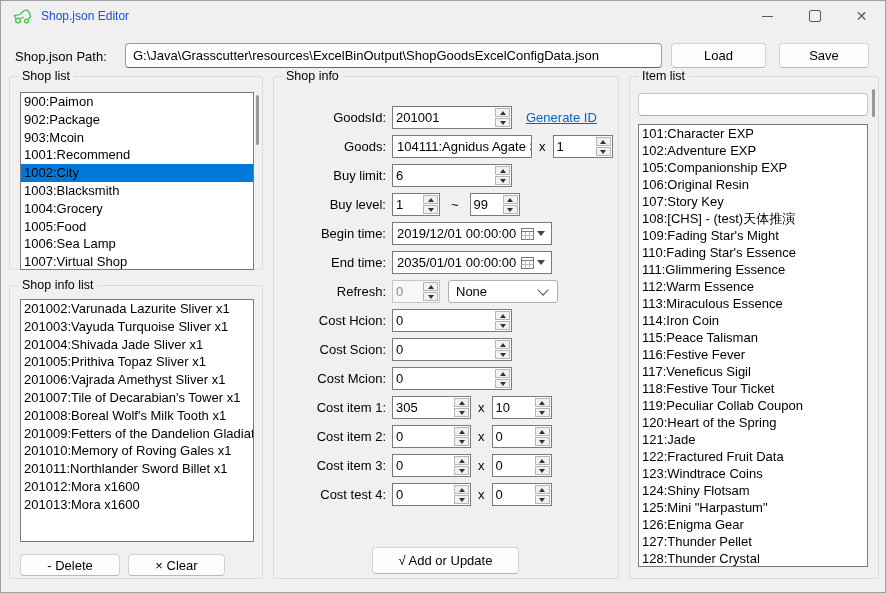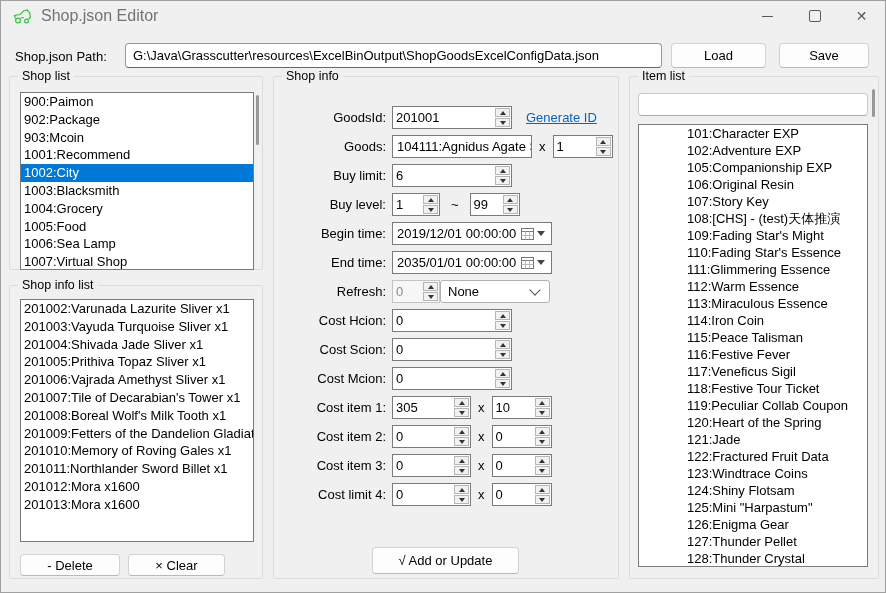--- a/index.html
+++ b/index.html
@@ -2,21 +2,21 @@
 <html><head>
 <meta charset="utf-8">
 <style>
   html,body{margin:0;padding:0;background:#cfcfcf;}
   .window{position:relative;width:886px;height:593px;background:#f0f0f0;
     border:1px solid #9f9f9f;box-sizing:border-box;overflow:hidden;
     font-family:"Liberation Sans",sans-serif;font-size:13px;color:#000;}
   
   .titlebar{position:absolute;left:0;top:0;right:0;height:30px;display:flex;align-items:center;}
   .app-icon{margin-left:12px;flex:none;display:flex;}
-  .title-text{margin-left:9px;color:#737373;font-size:16px;}
+  .title-text{margin-left:9px;color:#1d4ed8;font-size:12px;}
   .win-controls{position:absolute;right:0;top:0;height:30px;display:flex;}
   .win-btn{width:47px;height:30px;display:flex;align-items:center;justify-content:center;}
   .glyph-min{width:11px;height:1px;background:#5a5a5a;}
   .glyph-max{width:10px;height:10px;border:1px solid #5a5a5a;border-radius:2px;}
   .glyph-close{font-size:14px;color:#5a5a5a;line-height:1;}
   
   .path-label{position:absolute;left:14px;top:48px;}
   .input-modern{position:absolute;box-sizing:border-box;background:#fff;
     border:1px solid #999;border-bottom-color:#666;border-radius:4px;
     font:inherit;padding:0 7px;outline:none;}
@@ -32,22 +32,22 @@
   .g-shoplist{left:8px;top:75px;width:254px;height:194px;}
   .g-shopinfolist{left:8px;top:284px;width:254px;height:294px;}
   .g-shopinfo{left:272px;top:75px;width:346px;height:503px;}
   .g-itemlist{left:628px;top:75px;width:250px;height:503px;}
   
   .listbox{position:absolute;background:#fff;border:1px solid #7a7a7a;overflow:hidden;box-sizing:border-box;}
   .lb-shoplist{left:10px;top:15px;width:234px;height:178px;}
   .lb-shopinfolist{left:10px;top:13px;width:234px;height:243px;}
   .lb-itemlist{left:8px;top:47px;width:230px;height:443px;}
   .list-item{height:17.8px;line-height:17.8px;padding-left:3px;white-space:nowrap;overflow:hidden;}
-  .g-itemlist .list-item{height:17px;line-height:17px;margin-left:45px;}
-  .list-item.selected{background:#0078d7;color:#ffffff;}
+  .g-itemlist .list-item{height:17px;line-height:17px;}
+  .list-item.selected{background:#0078d7;color:#000000;}
   .scroll-thumb{position:absolute;width:3px;right:3px;background:#989898;border-radius:2px;}
   .thumb-shoplist{top:18px;height:50px;}
   .thumb-itemlist{top:12px;height:28px;}
   
   .form{position:absolute;left:0;top:29px;right:4px;}
   .frow{display:flex;align-items:center;height:23px;margin-bottom:6px;}
   .flabel{width:112px;flex:none;text-align:right;padding-right:6px;white-space:nowrap;}
   .textbox{display:flex;align-items:center;height:23px;box-sizing:border-box;background:#fff;
     border:1px solid #7a7a7a;padding:0 4px;white-space:nowrap;overflow:hidden;flex:none;}
   .spinner{display:flex;height:23px;box-sizing:border-box;background:#fff;
@@ -63,21 +63,21 @@
   .w79{width:79px}.w60{width:60px}.w160{width:160px}
   .xsep{margin:0 7px;flex:none;}
   .tilde{margin:0 11px;flex:none;}
   .link{color:#0563c1;text-decoration:underline;margin-left:14px;cursor:pointer;}
   .datepicker{display:flex;align-items:center;height:23px;box-sizing:border-box;background:#fff;
     border:1px solid #7a7a7a;flex:none;}
   .dval{flex:1;padding-left:4px;white-space:nowrap;overflow:hidden;}
   .dp-arrow{width:0;height:0;border-left:4px solid transparent;border-right:4px solid transparent;
     border-top:5px solid #444;margin:0 6px 0 3px;flex:none;}
   .combobox{display:flex;align-items:center;width:110px;height:23px;box-sizing:border-box;
-    background:#fff;border:1px solid #b0b0b0;border-radius:3px;margin-left:0;flex:none;}
+    background:#fff;border:1px solid #b0b0b0;border-radius:3px;margin-left:8px;flex:none;}
   .cval{flex:1;padding-left:7px;}
   .chevron{width:7px;height:7px;border-right:1.4px solid #555;border-bottom:1.4px solid #555;
     transform:rotate(45deg);margin:-4px 10px 0 0;flex:none;}
   .btn-add{left:98px;top:470px;width:147px;height:27px;}
   .btn-delete{left:10px;top:268px;width:100px;height:22px;}
   .btn-clear{left:118px;top:268px;width:97px;height:22px;text-align:right;}
   
   .search-input{left:8px;top:16px;width:230px;height:23px;border-color:#c9c9c9;border-bottom-color:#adadad;}
 </style>
 </head>
@@ -398,21 +398,21 @@
                 <span class="tri-up"></span>
               </div>
             <div class="spin-btn">
                 <span class="tri-down"></span>
               </div>
           </div>
         </div>
       </div>
 
       <div class="frow">
-        <span class="flabel">Cost limit 4:</span>
+        <span class="flabel">Cost test 4:</span>
         <div class="spinner w79">
           <input value="0" style="">
           <div class="spin-btns">
             <div class="spin-btn">
                 <span class="tri-up"></span>
               </div>
             <div class="spin-btn">
                 <span class="tri-down"></span>
               </div>
           </div>

